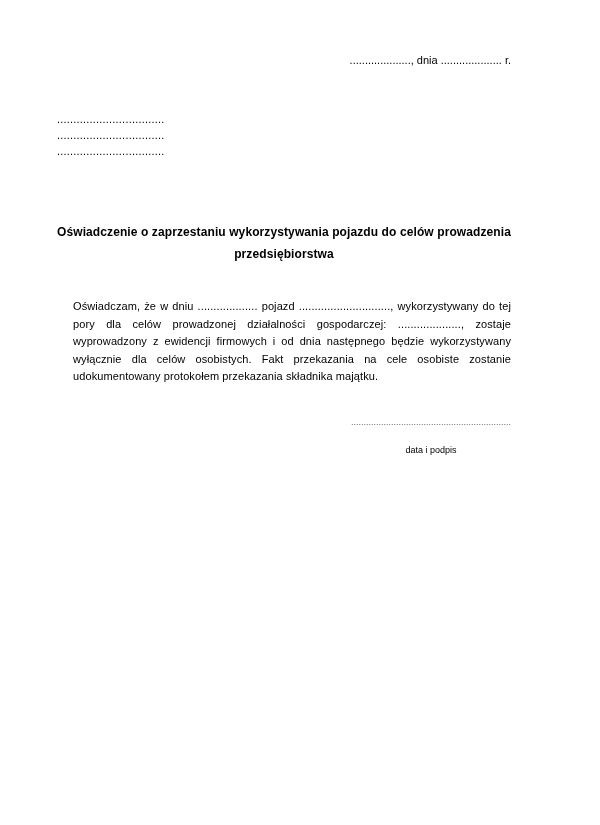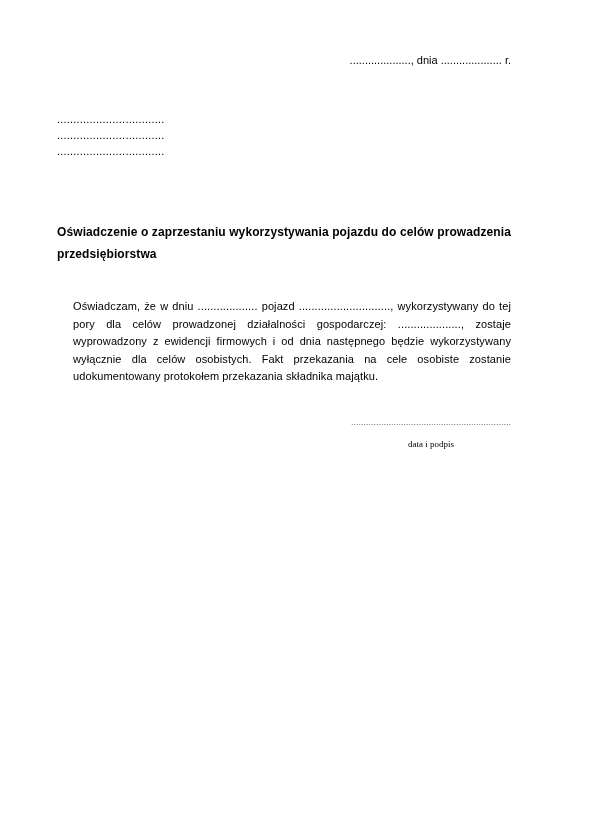--- a/index.html
+++ b/index.html
@@ -34,21 +34,21 @@
   }
   .address-line {
     white-space: nowrap;
     letter-spacing: 0.2px;
   }
   .doc-title {
     margin: 62px 0 0 0;
     font-size: 12px;
     font-weight: bold;
     line-height: 22px;
-    text-align: left;
+    text-align: center;
     letter-spacing: 0.1px;
   }
   .body-paragraph {
     margin: 33px 0 0 16px;
     font-size: 11px;
     line-height: 17.5px;
     text-align: justify;
     letter-spacing: 0.1px;
   }
   .signature-block {
@@ -61,22 +61,21 @@
     font-size: 9px;
     line-height: 10px;
     color: #666666;
     white-space: nowrap;
     overflow: hidden;
   }
   .signature-caption {
     font-size: 9px;
     line-height: 11px;
     color: #000000;
-    margin-top: 12px;
-    font-family: Liberation Serif, serif;
+    margin-top: 18px;
   }
 </style>
 </head>
 <body>
 
 <div class="page">
 
   <div class="date-line">...................., dnia .................... r.</div>
 
   <div class="address-block">

